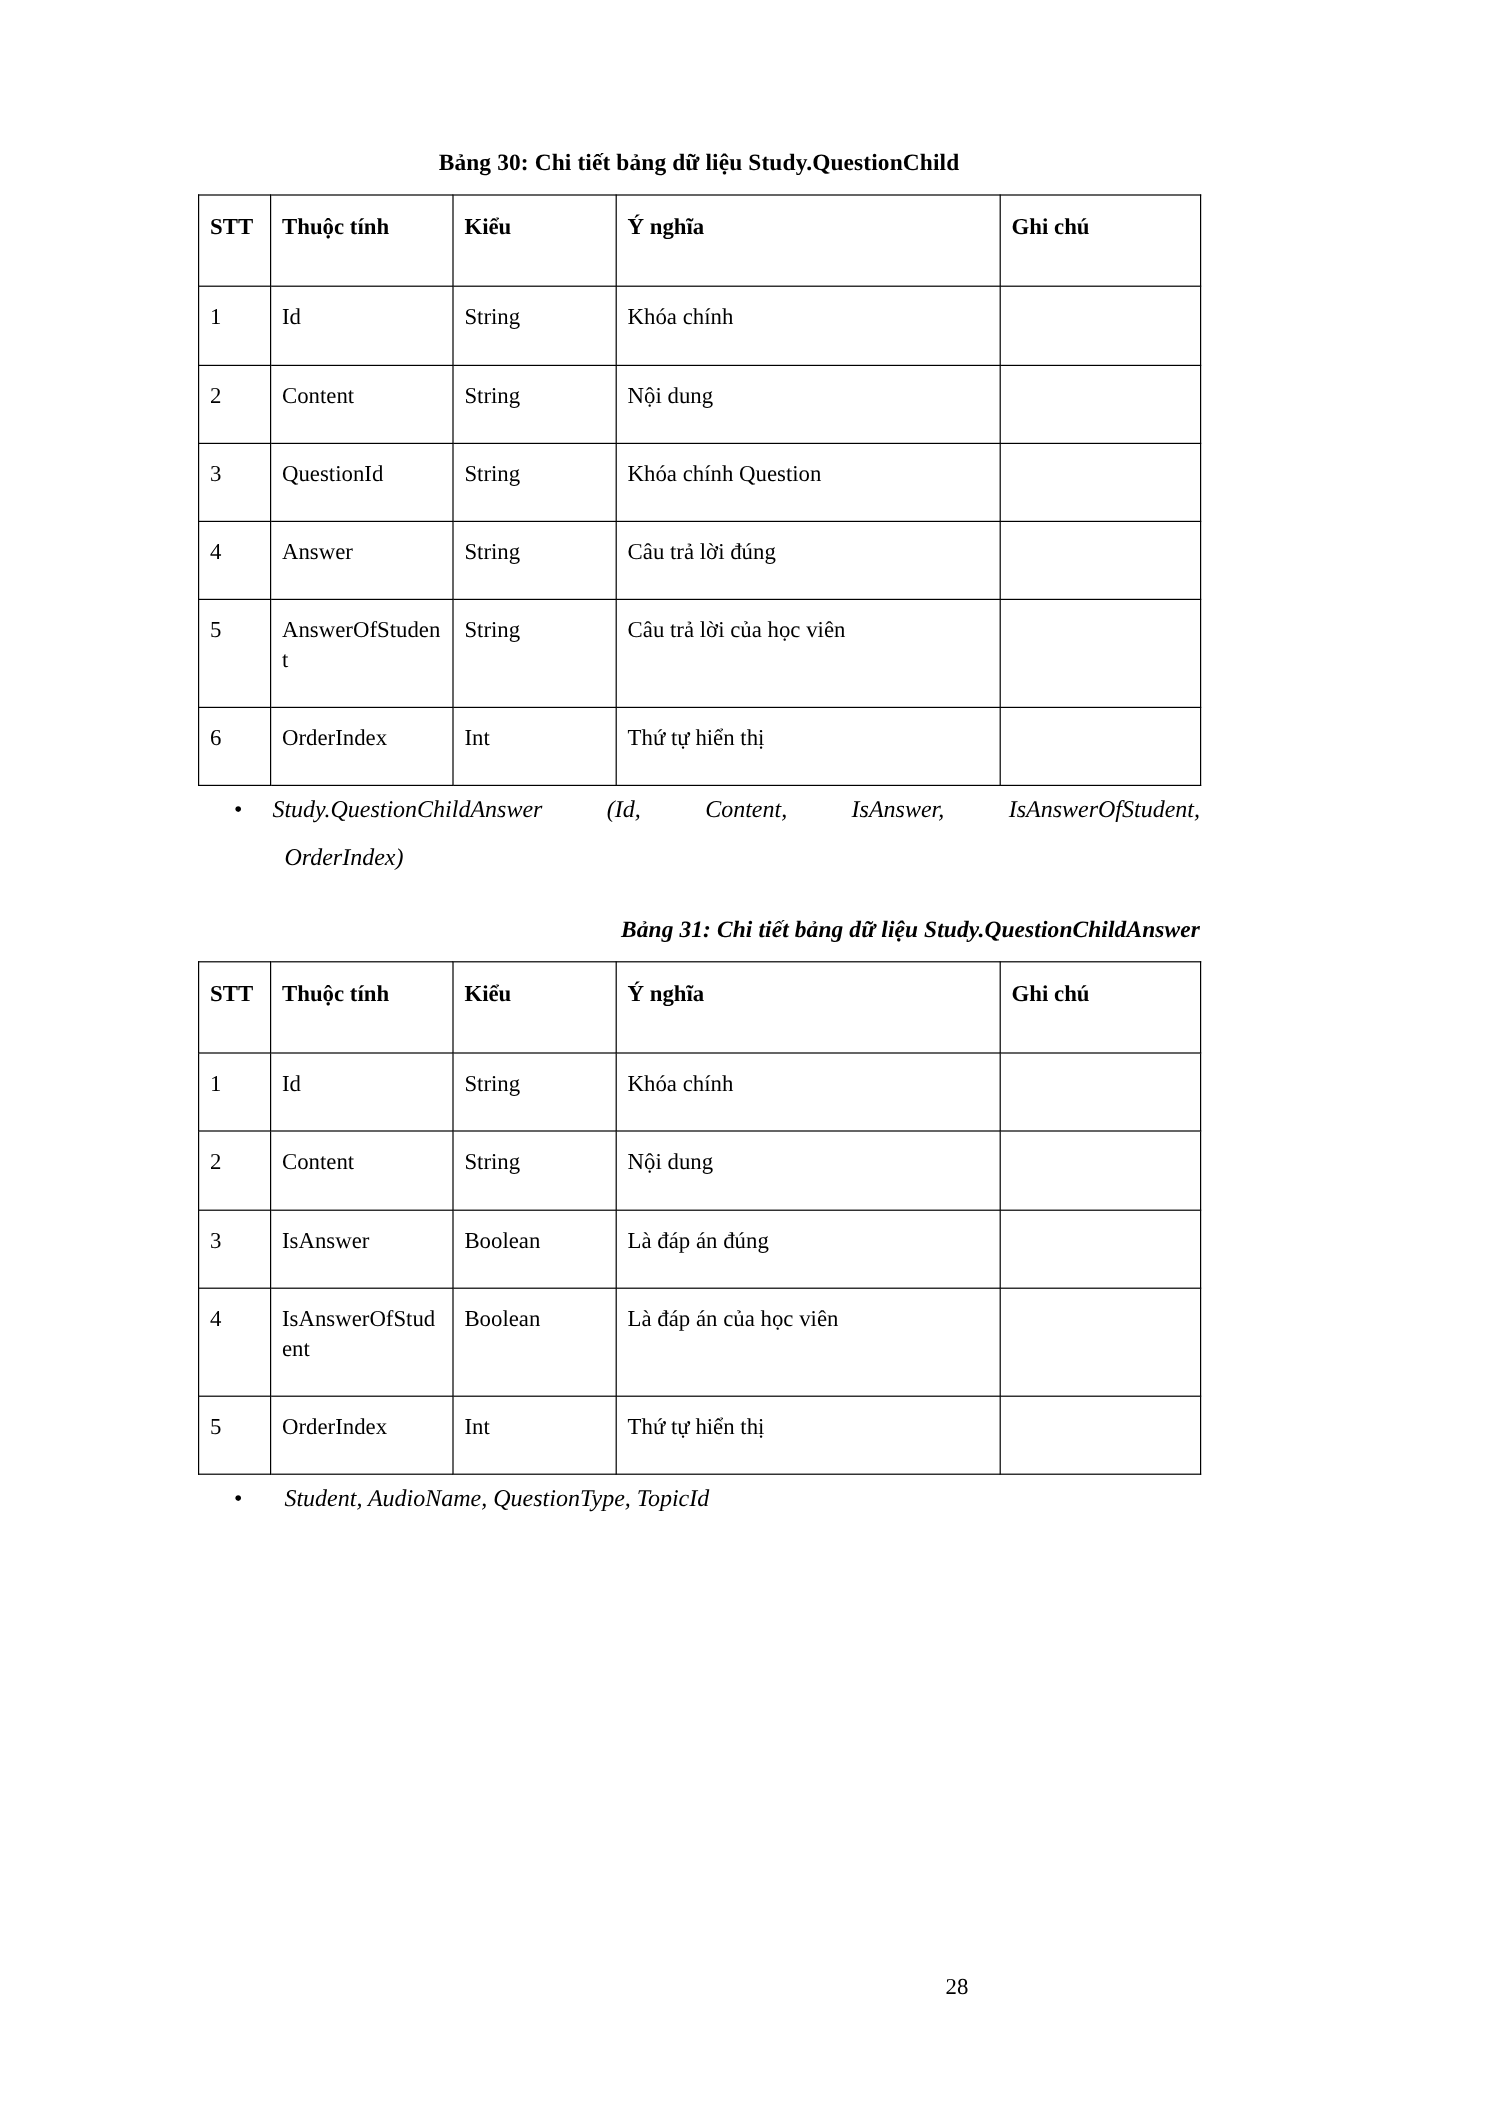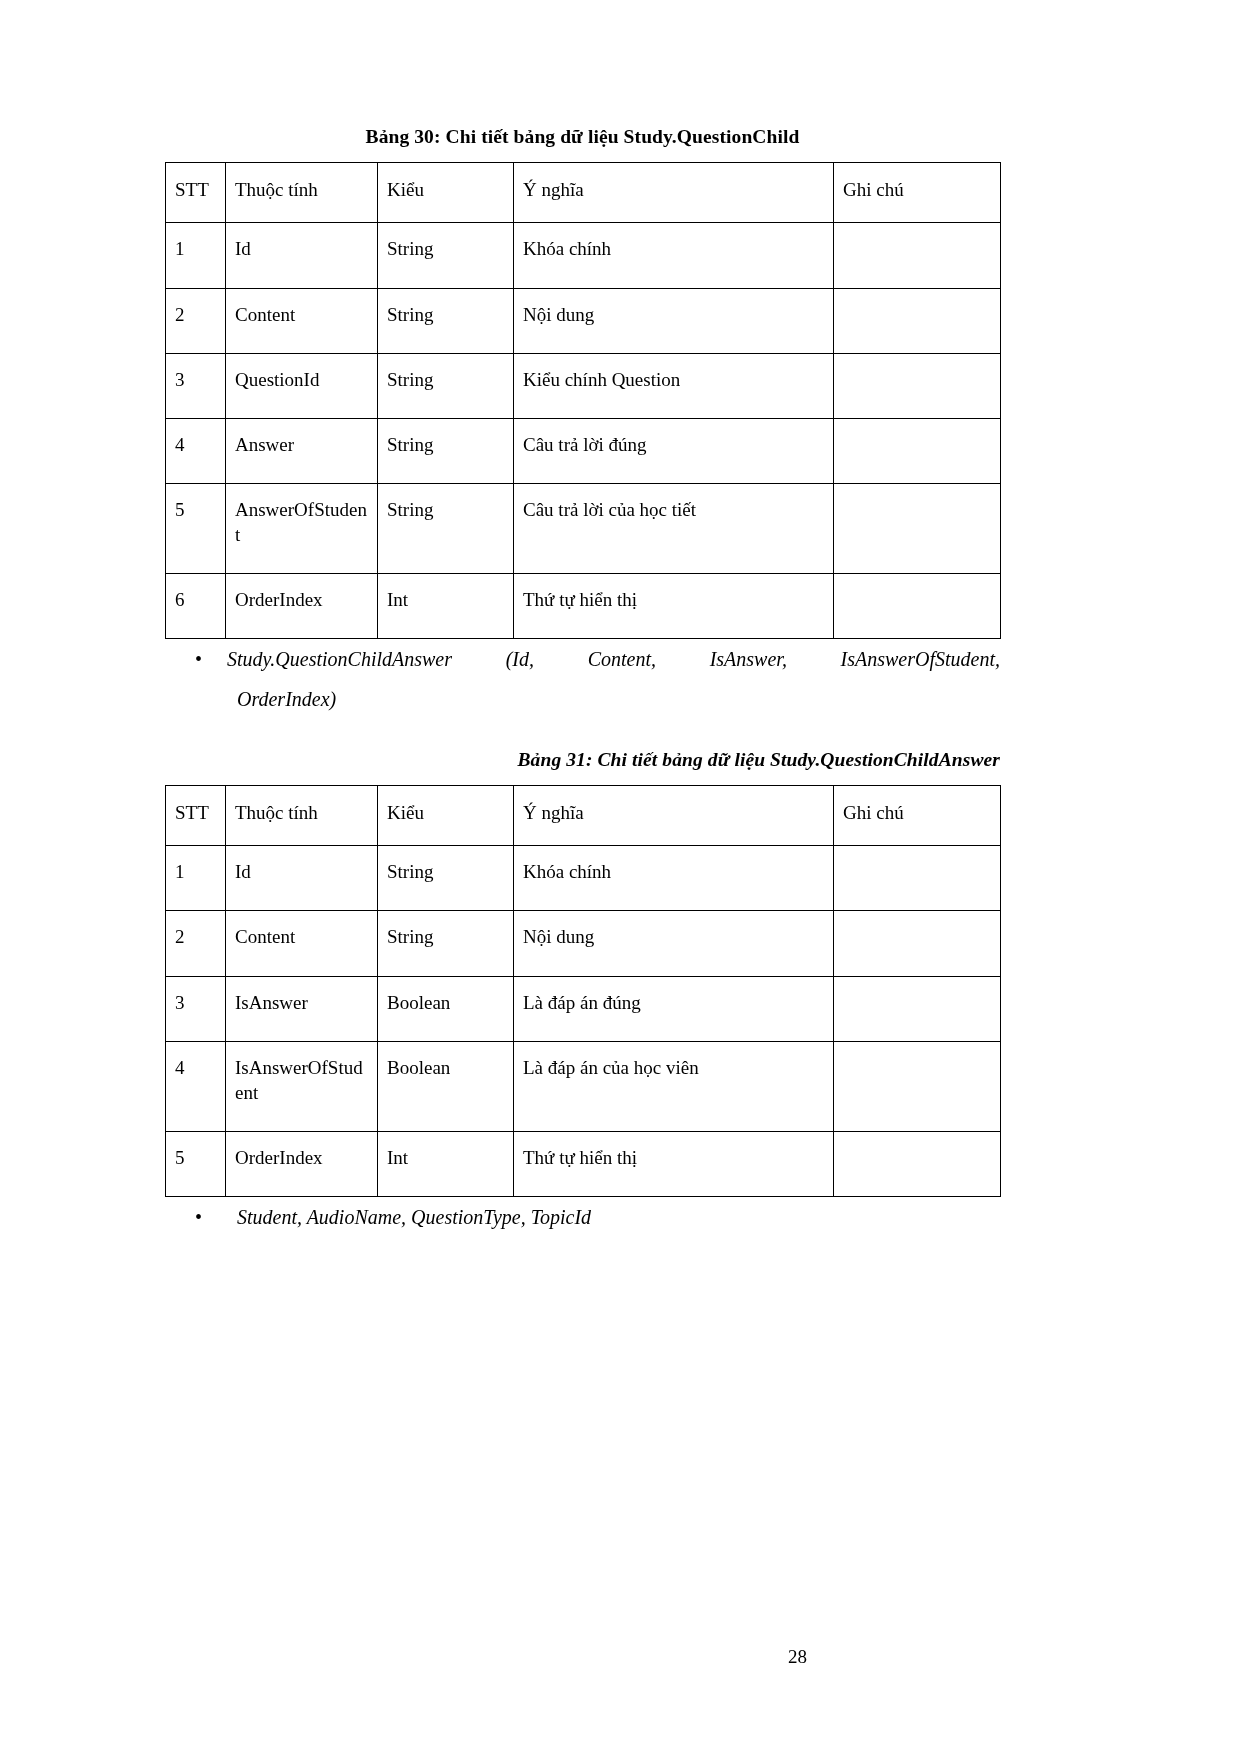--- a/index.html
+++ b/index.html
@@ -57,23 +57,23 @@
     border: 1.6px solid #000000;
     vertical-align: top;
     padding: 13px 8px 13px 9px;
     text-align: left;
     font-weight: normal;
     line-height: 1.32;
     word-wrap: break-word;
     overflow-wrap: break-word;
   }
   table.spec thead th {
-    font-weight: normal;
+    font-weight: bold;
     padding-top: 14px;
-    padding-bottom: 20px;
+    padding-bottom: 36px;
   }
   table.spec tbody td {
     padding-bottom: 26px;
   }
   .col-stt   { width: 60px; }
   .col-attr  { width: 152px; }
   .col-type  { width: 136px; }
   .col-mean  { width: 320px; }
   .col-note  { width: 167px; }
 
@@ -163,35 +163,35 @@
           <td>2</td>
           <td>Content</td>
           <td>String</td>
           <td>Nội dung</td>
           <td></td>
         </tr>
         <tr>
           <td>3</td>
           <td>QuestionId</td>
           <td>String</td>
-          <td>Kiểu chính Question</td>
+          <td>Khóa chính Question</td>
           <td></td>
         </tr>
         <tr>
           <td>4</td>
           <td>Answer</td>
           <td>String</td>
           <td>Câu trả lời đúng</td>
           <td></td>
         </tr>
         <tr>
           <td>5</td>
           <td>AnswerOfStudent</td>
           <td>String</td>
-          <td>Câu trả lời của học tiết</td>
+          <td>Câu trả lời của học viên</td>
           <td></td>
         </tr>
         <tr>
           <td>6</td>
           <td>OrderIndex</td>
           <td>Int</td>
           <td>Thứ tự hiển thị</td>
           <td></td>
         </tr>
       </tbody>

